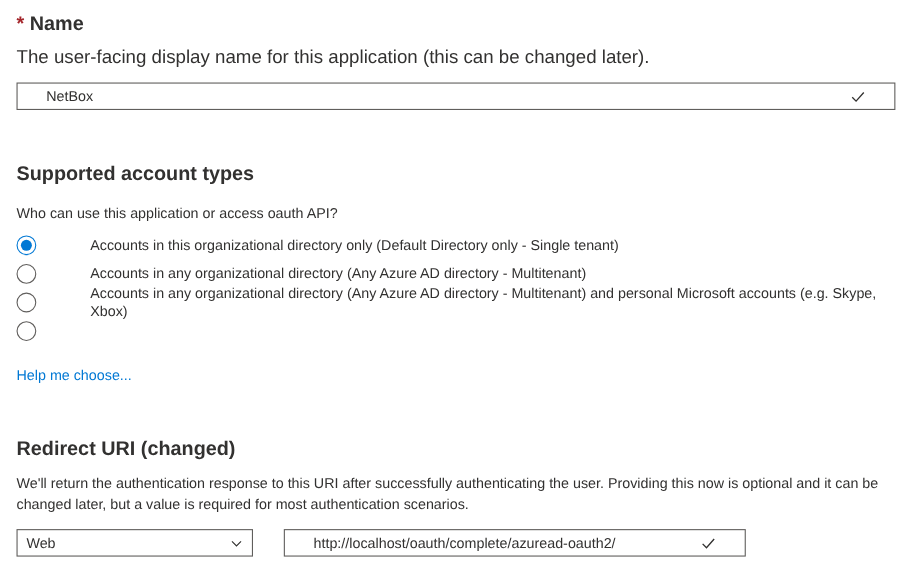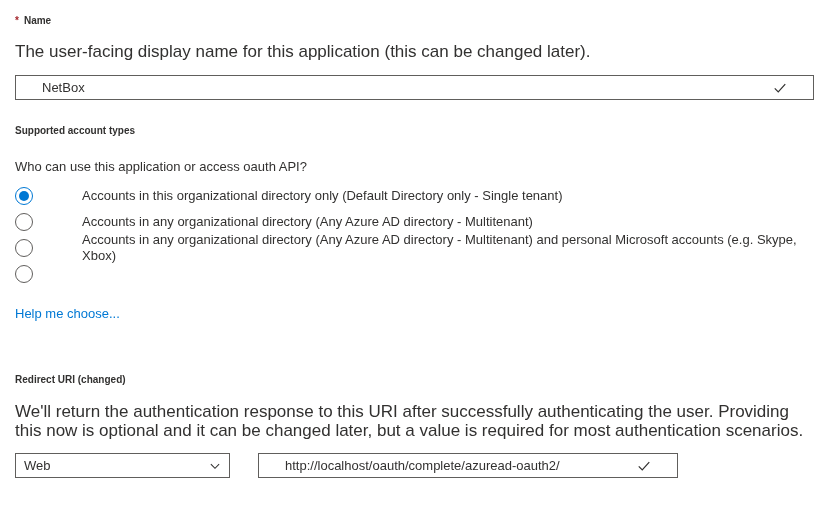--- a/index.html
+++ b/index.html
@@ -7,21 +7,21 @@
   body {
     width: 829px;
     height: 516px;
     font-family: "Liberation Sans", sans-serif;
     color: #323130;
     overflow: hidden;
   }
   .page { padding: 11px 15px 0 15px; }
 
   .section-heading {
-    font-size: 10px;
+    font-size: 18px;
     line-height: 20px;
     font-weight: 600;
     color: #323130;
   }
   .required {
     color: #a4262c;
     margin-right: 5px;
     font-weight: 600;
   }
   .hint {
@@ -49,21 +49,21 @@
     font-family: "Liberation Sans", sans-serif;
     font-size: 13px;
     color: #323130;
     padding: 0;
   }
   .trail-icon { flex: 0 0 auto; display: flex; align-items: center; margin-left: 6px; }
 
   .name-field { margin-top: 15px; width: 100%; }
 
   
-  .accounts-section { margin-top: 21px; }
+  .accounts-section { margin-top: 48px; }
   .question { margin-top: 18px; font-size: 13px; line-height: 16px; }
   .radio-list { margin-top: 8px; }
   .radio-row {
     display: flex;
     align-items: center;
     height: 26px;
     cursor: pointer;
     gap: 40px;
   }
   .radio {
@@ -93,21 +93,21 @@
     line-height: 16px;
     color: #0078d4;
     text-decoration: none;
     cursor: pointer;
   }
 
   
   .redirect-section .section-heading { margin-top: 48px; }
   .redirect-desc {
     margin-top: 12px;
-    font-size: 17px;
+    font-size: 13px;
     line-height: 19px;
     max-width: 799px;
     color: #323130;
   }
   .redirect-controls {
     margin-top: 13px;
     display: flex;
     align-items: center;
     gap: 28px;
   }

